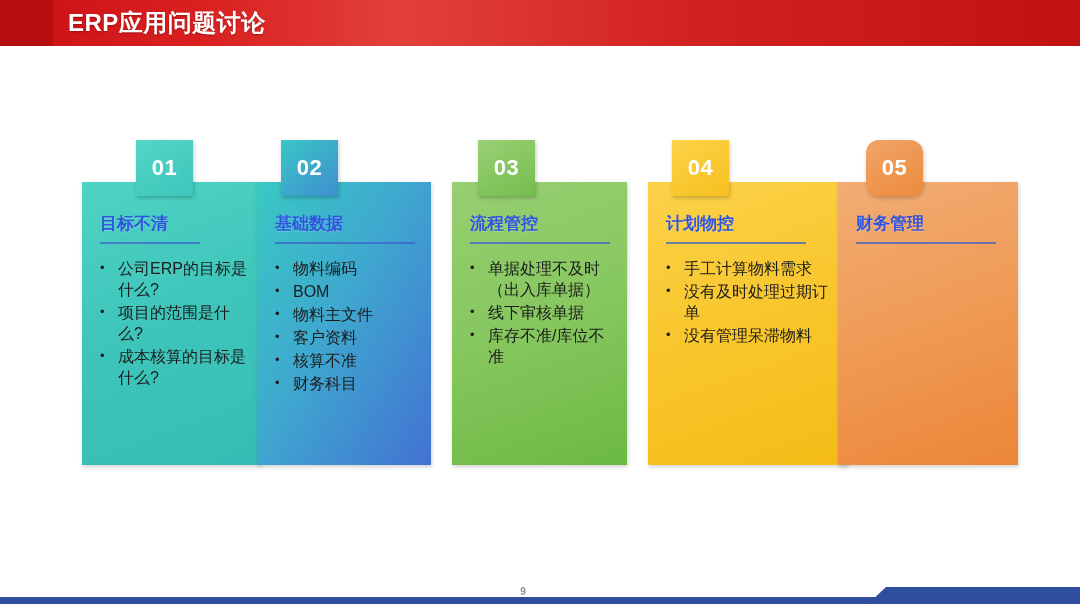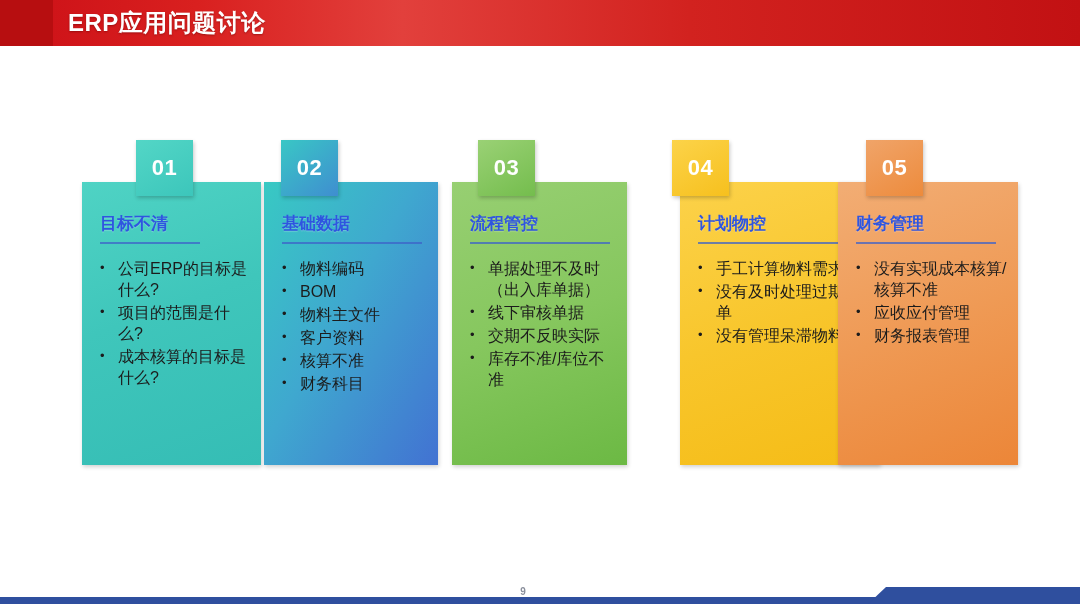--- a/index.html
+++ b/index.html
@@ -62,23 +62,23 @@
     font-size:16px;line-height:21px;color:#1c1c1c;
     margin-bottom:2px;
   }
   .bullets li:before{
     content:"•";
     position:absolute;left:6px;top:-1px;
     font-size:13px;color:#1c1c1c;
   }
   
   #card-1{left:82px;width:135px;padding-left:44px;}
-  #card-2{left:264px;width:174px;}
+  #card-2{left:257px;width:174px;}
   #card-3{left:452px;width:175px;}
-  #card-4{left:648px;width:200px;margin-left:32px;}
+  #card-4{left:648px;width:200px;}
   #card-5{left:838px;width:180px;}
   #badge-1{left:88px;margin-left:48px;}
   #badge-2{left:281px;}
   #badge-3{left:478px;}
   #badge-4{left:672px;}
   #badge-5{left:866px;}
   #card-1 .card-divider{width:100px;}
   #card-2 .card-divider{width:140px;}
   #card-3 .card-divider{width:140px;}
   #card-4 .card-divider{width:140px;}
@@ -86,21 +86,21 @@
 
   .c1-bg{background:linear-gradient(160deg,#4fd3c4 0%,#3fc6bb 45%,#35bdb5 100%);}
   .c1-badge{background:linear-gradient(150deg,#53d6c6 0%,#3cc6bb 100%);}
   .c2-bg{background:linear-gradient(120deg,#38c9c3 0%,#3fa8cf 45%,#4272d2 100%);}
   .c2-badge{background:linear-gradient(140deg,#39c7c5 0%,#3f8ed0 100%);}
   .c3-bg{background:linear-gradient(160deg,#97cf72 0%,#86c75e 50%,#6cb944 100%);}
   .c3-badge{background:linear-gradient(150deg,#9ad175 0%,#74bd4d 100%);}
   .c4-bg{background:linear-gradient(160deg,#fcd24a 0%,#f8c62c 50%,#f5bc16 100%);}
   .c4-badge{background:linear-gradient(150deg,#fcd349 0%,#f6c01e 100%);}
   .c5-bg{background:linear-gradient(160deg,#f2ad74 0%,#ef9a55 50%,#ec8638 100%);}
-  .c5-badge{background:linear-gradient(150deg,#f0a469 0%,#ed8b3c 100%);}
+  .c5-badge{background:linear-gradient(150deg,#f0a469 0%,#ed8b3c 100%);border-radius:13px;}
 
   
   .footer-bar{
     position:absolute;left:0;top:597px;width:1080px;height:7px;
     background:#2f4f9e;
   }
   .footer-shape{
     position:absolute;left:846px;top:587px;width:234px;height:17px;
     background:#2f4f9e;
     clip-path:polygon(22px 17px, 40px 0px, 234px 0px, 234px 17px);
@@ -146,45 +146,39 @@
     </ul>
   </div>
   <div class="badge c2-badge" id="badge-2">02</div>
 
   <div class="card c3-bg" id="card-3">
     <div class="card-title">流程管控</div>
     <div class="card-divider"></div>
     <ul class="bullets">
       <li>单据处理不及时（出入库单据）</li>
       <li>线下审核单据</li>
-      <li>交期不反映实际</li>
       <li>库存不准/库位不准</li>
     </ul>
   </div>
   <div class="badge c3-badge" id="badge-3">03</div>
 
   <div class="card c4-bg" id="card-4">
     <div class="card-title">计划物控</div>
     <div class="card-divider"></div>
     <ul class="bullets">
       <li>手工计算物料需求</li>
       <li>没有及时处理过期订单</li>
       <li>没有管理呆滞物料</li>
     </ul>
   </div>
   <div class="badge c4-badge" id="badge-4">04</div>
 
   <div class="card c5-bg" id="card-5">
     <div class="card-title">财务管理</div>
     <div class="card-divider"></div>
-    <ul class="bullets">
-      <li>没有实现成本核算/核算不准</li>
-      <li>应收应付管理</li>
-      <li>财务报表管理</li>
-    </ul>
   </div>
   <div class="badge c5-badge" id="badge-5">05</div>
 
 </div>
 
 <div class="footer-bar"></div>
 <div class="footer-shape"></div>
 <div class="page-number">9</div>
 
 </body></html>

